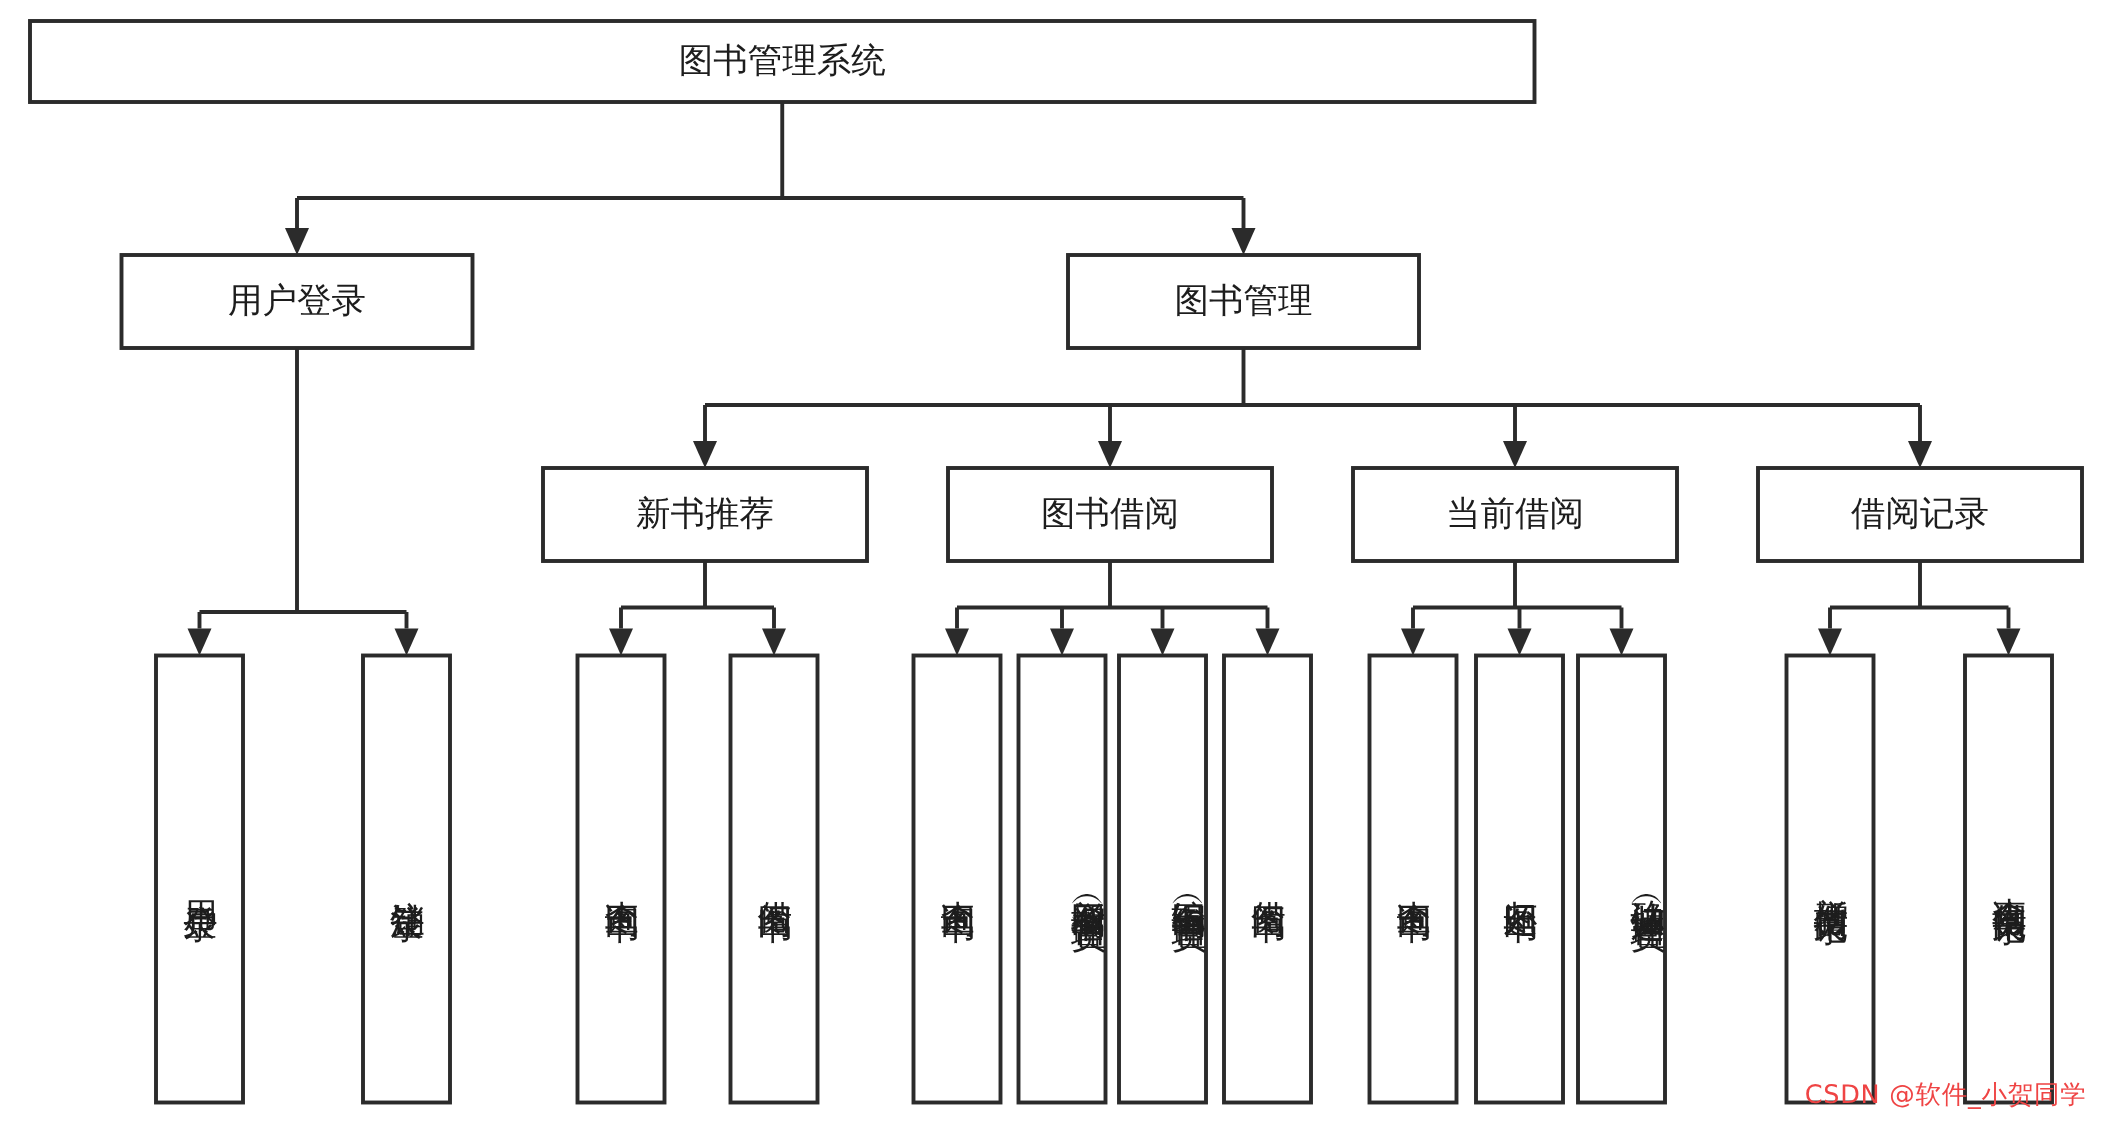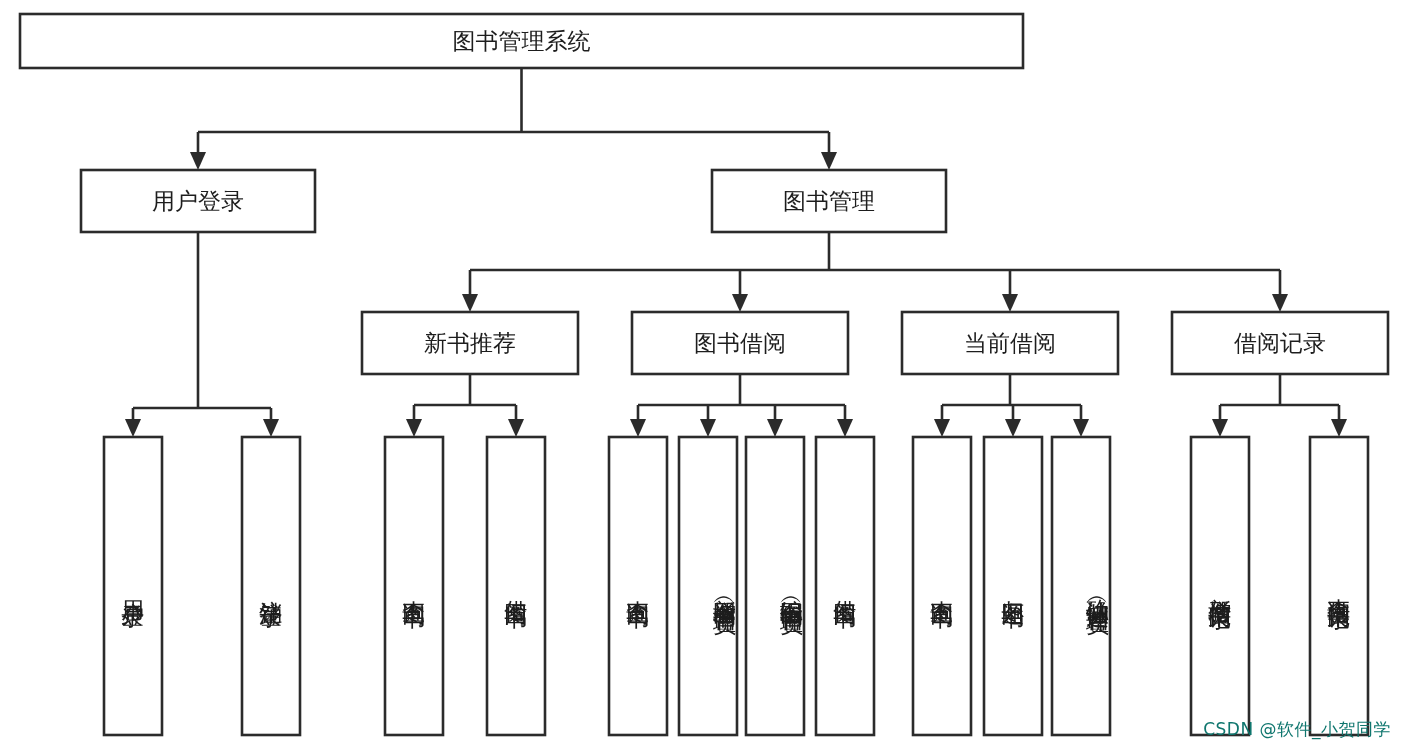--- a/index.html
+++ b/index.html
@@ -66,21 +66,21 @@
     white-space: nowrap;
     pointer-events: none;
   }
   .v-label.centered {
     align-items: center;
   }
   .watermark {
     position: absolute;
     right: 14px;
     bottom: 6px;
-    color: #0f766e;
+    color: #ef4444;
     font-size: 17px;
     font-family: "DejaVu Sans", "Liberation Sans", sans-serif;
     letter-spacing: 0.5px;
     white-space: nowrap;
   }
 </style>
 </head>
 <body>
 
 <div id="diagram-root">

